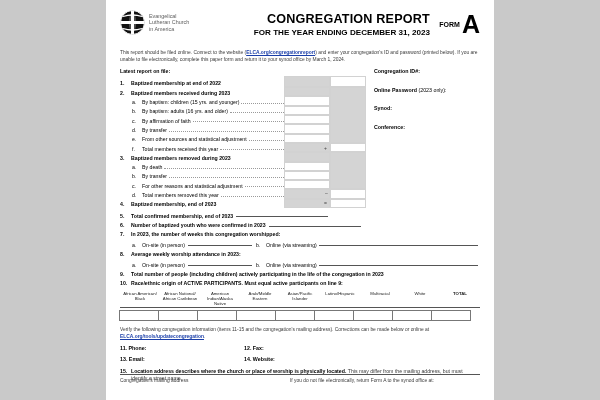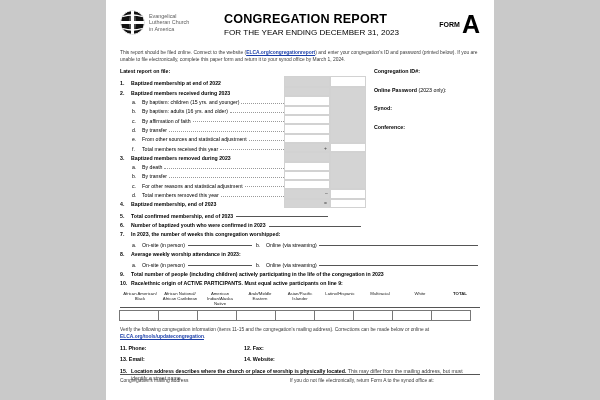--- a/index.html
+++ b/index.html
@@ -12,23 +12,23 @@
     position:absolute;left:106px;top:0;width:388px;height:400px;
     background:#ffffff;
   }
   .inner{position:absolute;left:14px;top:10px;width:360px;}
 
   
   .hdr{display:flex;align-items:flex-start;height:36px;}
   .logo-wrap{display:flex;align-items:center;width:104px;flex:none;}
   .logo-mark{width:25px;height:25px;flex:none;}
   .logo-txt{margin-left:4px;font-size:5.4px;line-height:6.4px;color:#5c5c5c;}
-  .title-wrap{flex:1;text-align:left;padding-top:2px;}
+  .title-wrap{flex:1;text-align:right;padding-top:2px;}
   .title1{font-size:12.6px;font-weight:bold;letter-spacing:.2px;color:#000;}
-  .title2{font-size:8.1px;font-weight:normal;margin-top:2px;color:#000;}
+  .title2{font-size:8.1px;font-weight:bold;margin-top:2px;color:#000;}
   .form-wrap{width:50px;flex:none;display:flex;align-items:center;
              justify-content:flex-end;padding-top:4px;}
   .form-lbl{font-size:7px;font-weight:bold;margin-right:2px;}
   .form-a{font-size:25px;font-weight:bold;line-height:20px;}
 
   
   .intro{font-size:4.9px;line-height:6.6px;color:#3a3a3a;margin-top:4px;}
   .intro a{color:#1a3ea8;font-weight:bold;text-decoration:underline;}
 
   

